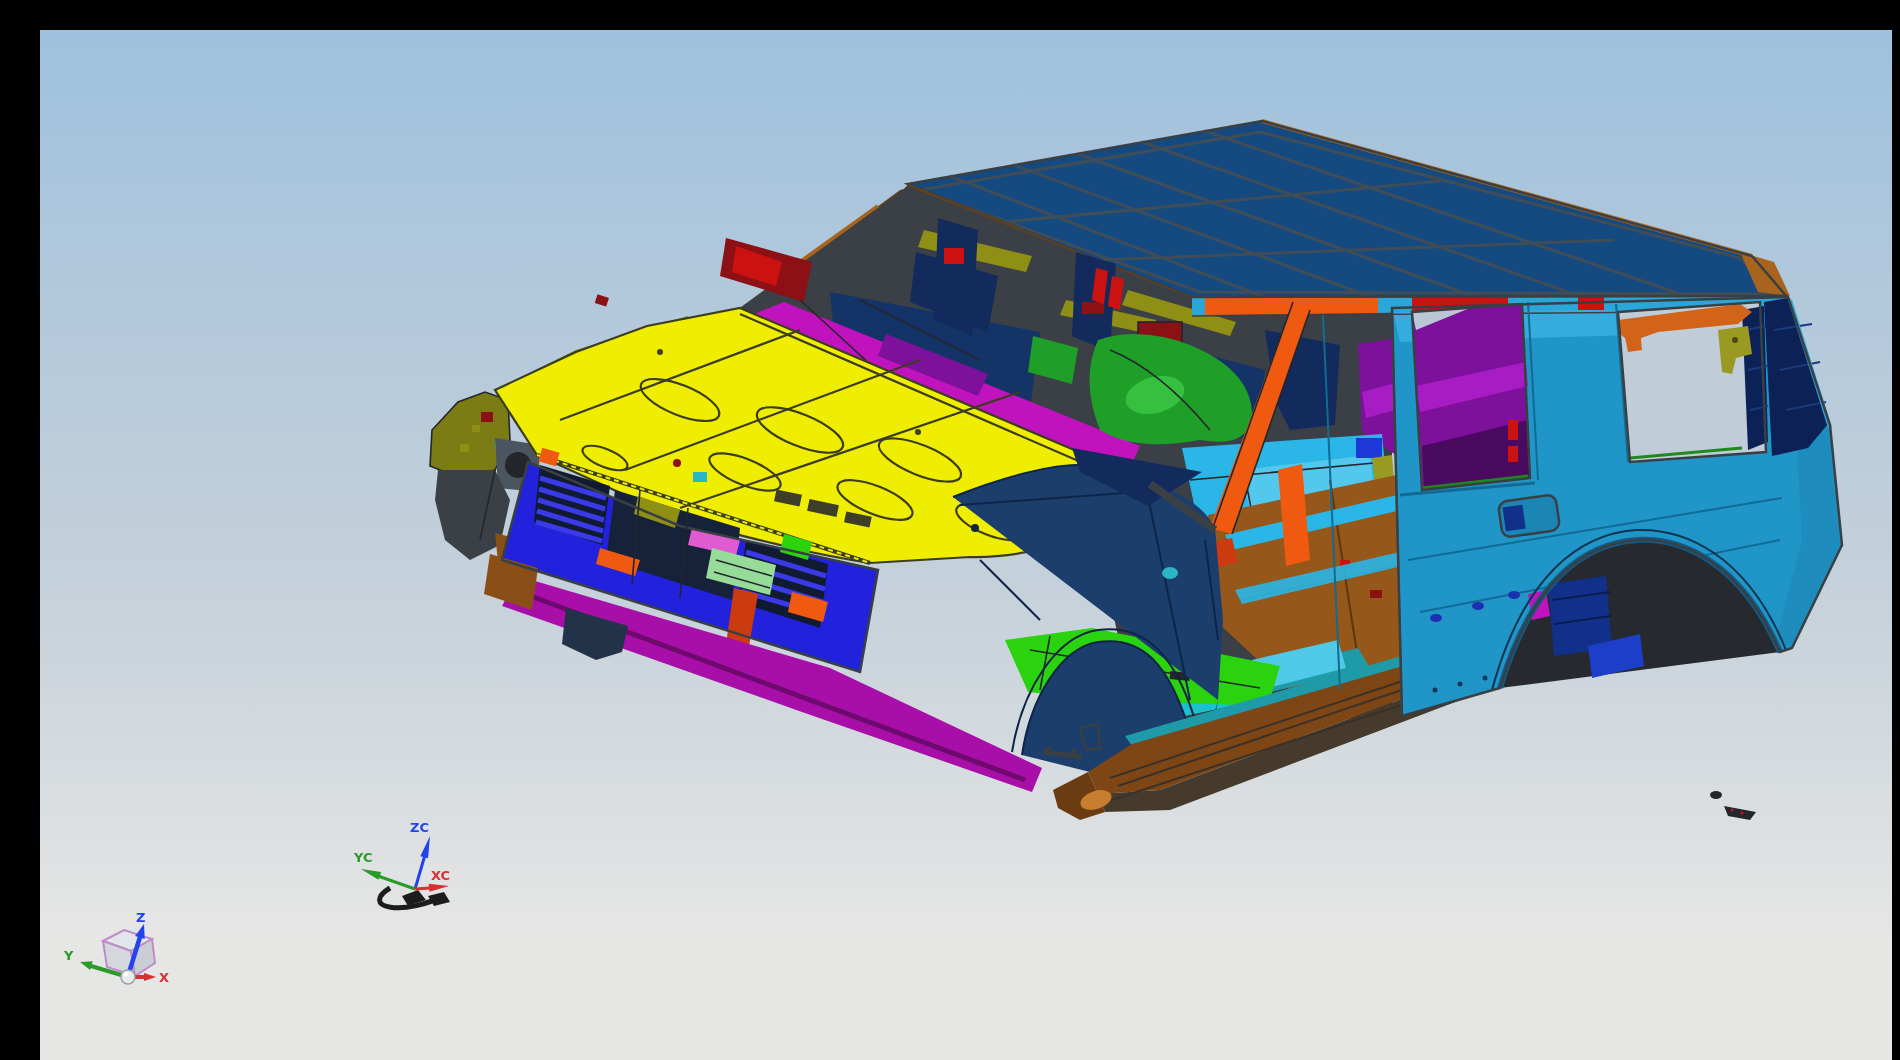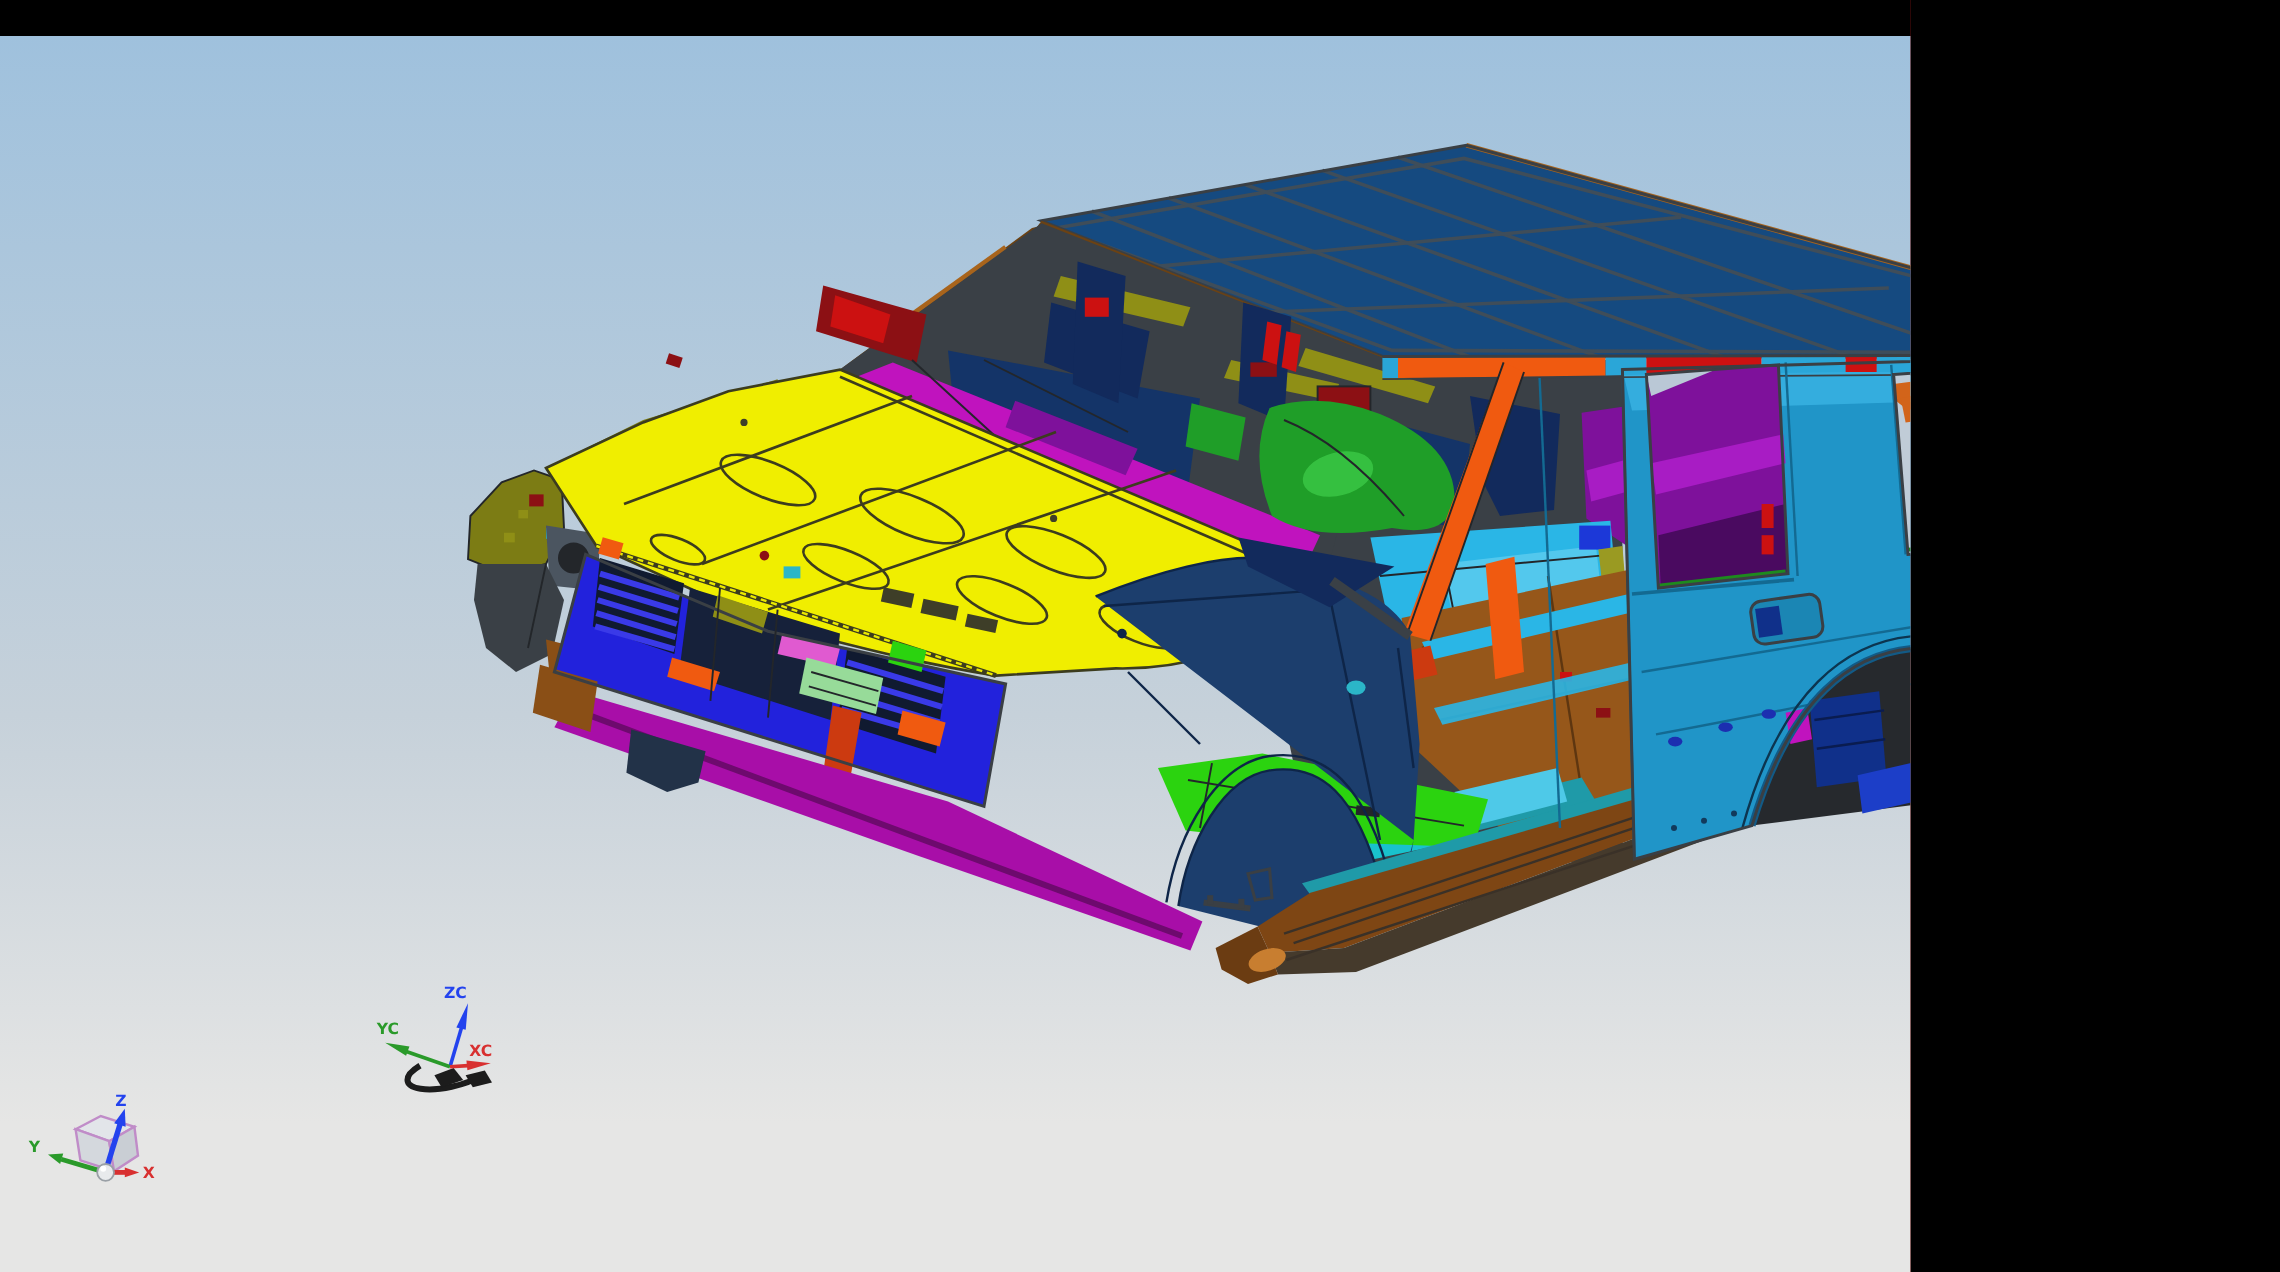--- a/index.html
+++ b/index.html
@@ -1,16 +1,16 @@
 <!DOCTYPE html>
 <html><head>
 <meta charset="utf-8">
 <style>
   html,body{margin:0;padding:0;background:#000;}
-  .stage{position:relative;width:1592px;height:1060px;overflow:hidden;background:#b91c1c;}
+  .stage{position:relative;width:1852px;height:1060px;overflow:hidden;background:#5eead4;margin-left:40px;}
   svg{display:block}
   .axl{font-family:"DejaVu Sans",sans-serif;font-size:13px;font-weight:bold;}
   .ol  {fill:none;stroke:#3a3f44;stroke-width:2.5}
   .olt {fill:none;stroke:#3a3f44;stroke-width:1.4}
   .ol2 {fill:none;stroke:#23262a;stroke-width:1.6}
   .olh {fill:none;stroke:#3c3c1e;stroke-width:2.2}
   .olr {fill:none;stroke:#3f4d59;stroke-width:3}
   .olf {fill:none;stroke:#0e2548;stroke-width:2}
   .olc {fill:none;stroke:#136a92;stroke-width:2}
   .brn {fill:none;stroke:#5e3610;stroke-width:2}

